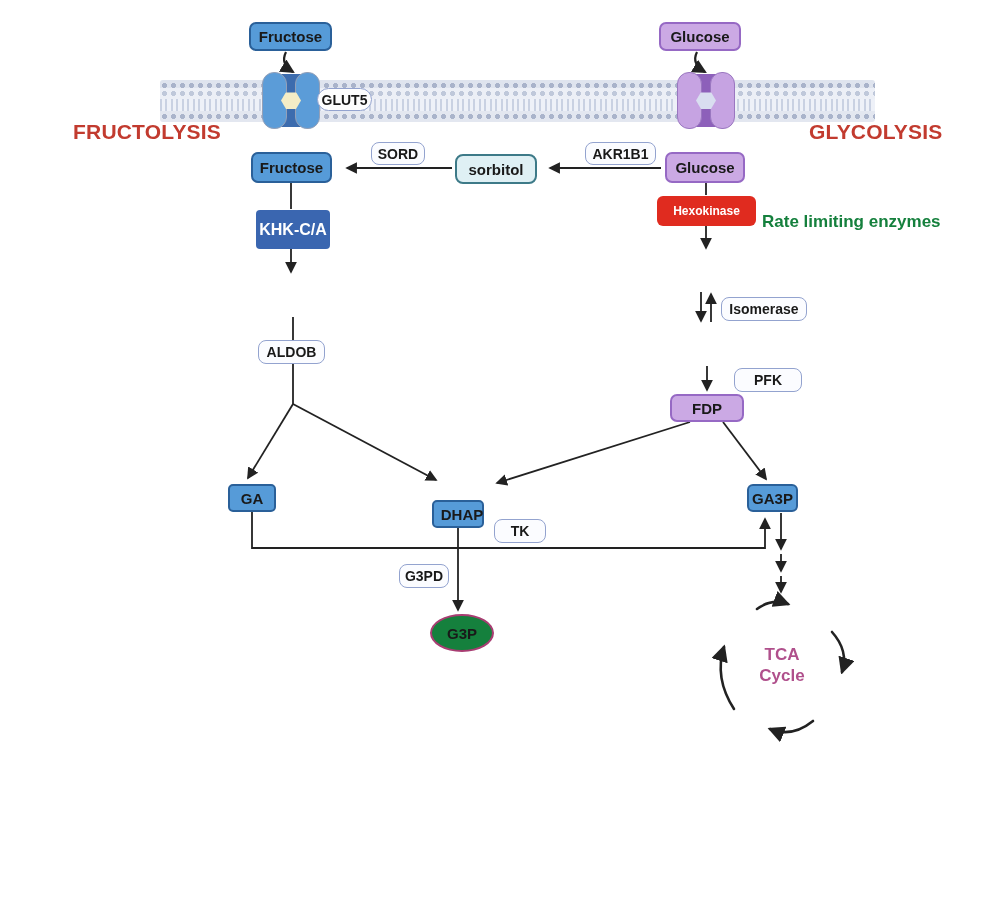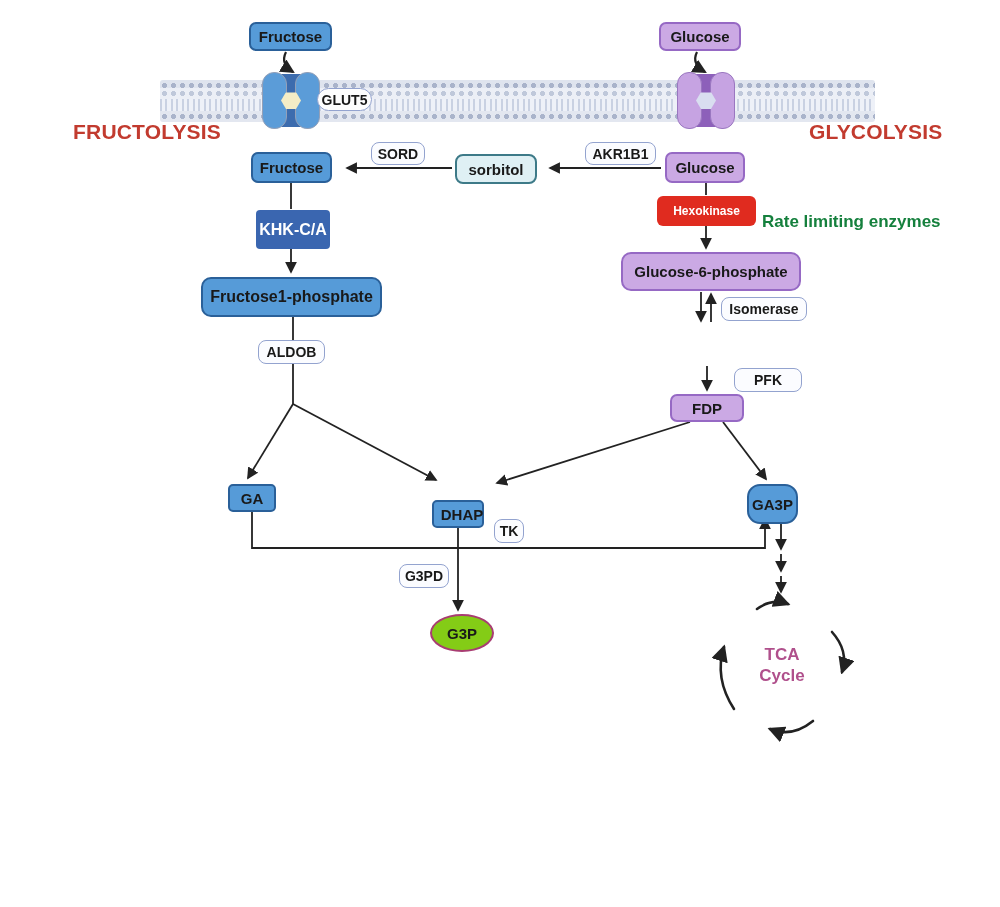--- a/index.html
+++ b/index.html
@@ -62,24 +62,24 @@
          border-radius:4px;color:#ffffff;font-size:16px;}
   .n-f1p{left:201px;top:277px;width:181px;height:40px;border-radius:10px;font-size:16px;}
   .p-aldob{left:258px;top:340px;width:67px;height:24px;}
   .n-g6p{left:621px;top:252px;width:180px;height:39px;border-radius:10px;}
   .p-isomerase{left:721px;top:297px;width:86px;height:24px;}
   .n-f6p{left:621px;top:325px;width:181px;height:40px;border-radius:10px;}
   .p-pfk{left:734px;top:368px;width:68px;height:24px;}
   .n-fdp{left:670px;top:394px;width:74px;height:28px;}
   .n-ga{left:228px;top:484px;width:48px;height:28px;border-radius:5px;}
   .n-dhap{left:432px;top:500px;width:52px;height:28px;border-radius:5px;padding-left:8px;}
-  .n-ga3p{left:747px;top:484px;width:51px;height:40px;border-radius:13px;text-align:right;}
-  .p-tk{left:494px;top:519px;width:30px;height:24px;}
+  .n-ga3p{left:747px;top:484px;width:51px;height:28px;border-radius:6px;text-align:right;}
+  .p-tk{left:494px;top:519px;width:52px;height:24px;}
   .p-g3pd{left:399px;top:564px;width:50px;height:24px;}
-  .n-g3p{left:430px;top:614px;width:64px;height:38px;background:#84cc16;
+  .n-g3p{left:430px;top:614px;width:64px;height:38px;background:#15803d;
          border:2px solid #a83d72;border-radius:50%;font-size:15px;}
 
   
   .title{position:absolute;font-weight:700;font-size:21px;color:#c23b2f;z-index:4;letter-spacing:.2px;}
   .t-left{left:73px;top:120px;}
   .t-right{left:809px;top:120px;}
   .rate-note{position:absolute;left:762px;top:202px;font-weight:700;font-size:17px;
              color:#15803d;z-index:4;margin-top:10px;}
   .tca-label{position:absolute;left:745px;top:644px;width:74px;text-align:center;z-index:4;
              font-weight:700;font-size:17px;line-height:21px;color:#b0508c;}
@@ -162,24 +162,22 @@
   <div class="node blue n-fructose2">Fructose</div>
   <div class="node pill p-sord">SORD</div>
   <div class="node n-sorbitol">sorbitol</div>
   <div class="node pill p-akr1b1">AKR1B1</div>
   <div class="node purple n-glucose2">Glucose</div>
 
   <div class="node n-hexokinase">Hexokinase</div>
   <div class="rate-note">Rate limiting enzymes</div>
   <div class="node n-khk">KHK-C/A</div>
 
-  <div class="node blue n-f1p">Fructose1-phosphate</div>
   <div class="node pill p-aldob">ALDOB</div>
 
-  <div class="node purple n-g6p">Glucose-6-phosphate</div>
   <div class="node pill p-isomerase">Isomerase</div>
   <div class="node pill p-pfk">PFK</div>
   <div class="node purple n-fdp">FDP</div>
 
   <div class="node blue n-ga">GA</div>
   <div class="node blue n-dhap">DHAP</div>
   <div class="node blue n-ga3p">GA3P</div>
   <div class="node pill p-tk">TK</div>
   <div class="node pill p-g3pd">G3PD</div>
   <div class="node n-g3p">G3P</div>

